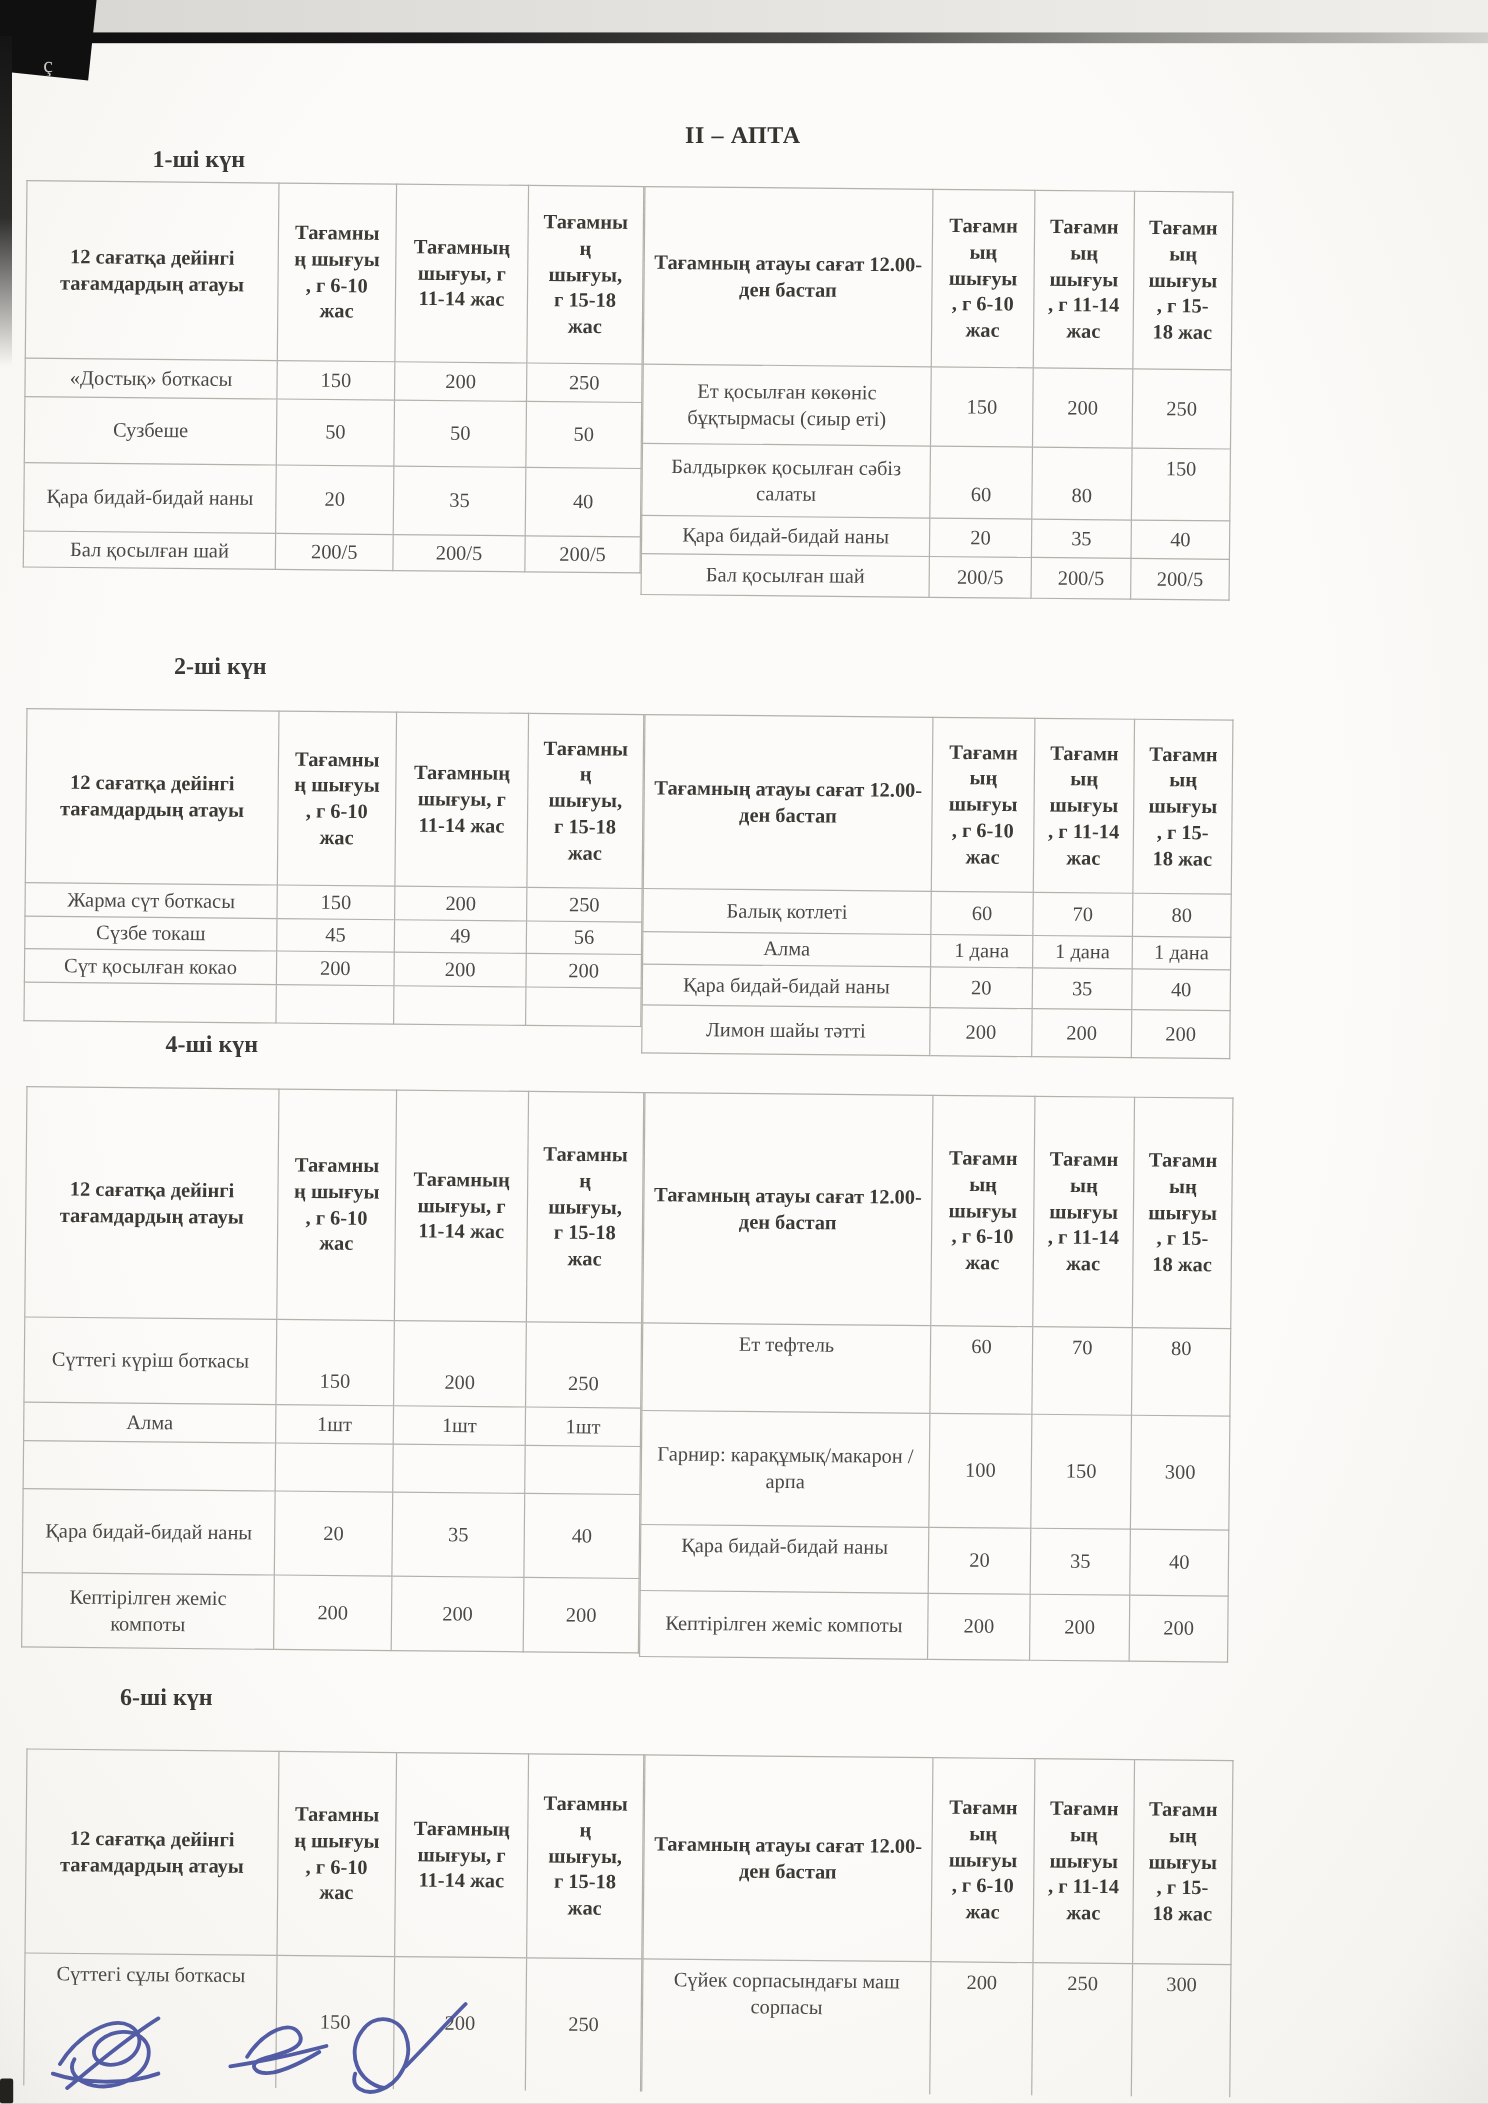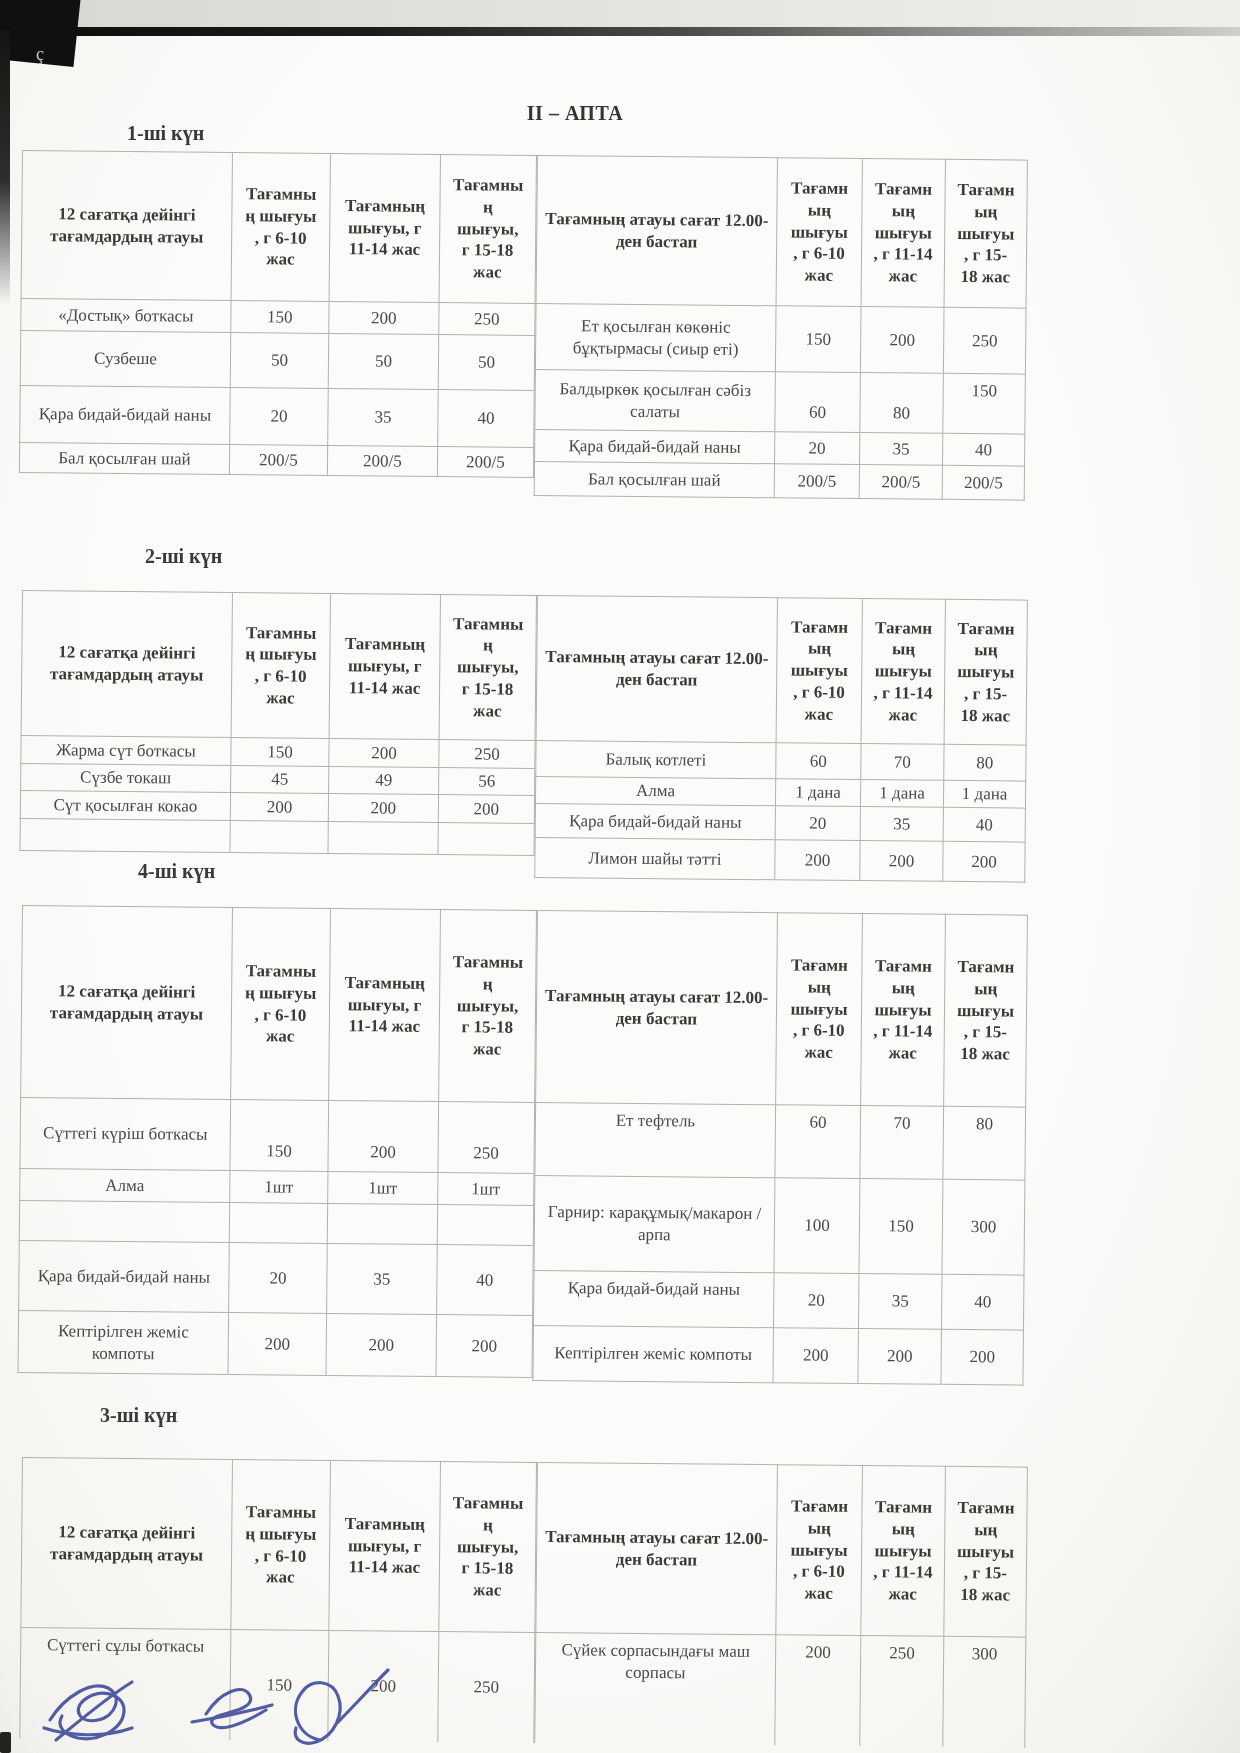--- a/index.html
+++ b/index.html
@@ -16,21 +16,21 @@
     background:linear-gradient(to right,#d7d6d2,#e9e8e4 70%,#efeeea);}
   .scan-top-band{position:absolute;top:27px;left:0;width:1240px;height:9px;
     background:linear-gradient(to right,#0c0c0c,#1c1c1c 30%,#4a4a48 55%,#8a8a86 75%,#b5b4b0 92%,#d0cfcb);}
   .scan-corner{position:absolute;top:-20px;left:-24px;width:102px;height:82px;background:#101010;transform:rotate(6deg);}
   .scan-left-strip{position:absolute;top:30px;left:0;width:10px;height:275px;
     background:linear-gradient(#141414,#2e2e2c 55%,rgba(80,80,78,0));}
   .scan-bottom-speck{position:absolute;left:0;top:1732px;width:11px;height:21px;background:#23221f;border-radius:2px;}
   .scan-smudge{position:absolute;left:36px;top:44px;font-size:18px;color:#c8c7c2;}
 
   .page-title{position:absolute;left:0;top:102px;width:1150px;text-align:center;
-    font-weight:bold;font-size:20px;color:#35342f;letter-spacing:.5px;}
+    font-weight:bold;font-size:20px;color:#35342f;letter-spacing:.5px;padding-left:44px;}
   .day-label{position:absolute;font-weight:bold;font-size:20px;color:#3a3935;}
 
   .dt{position:absolute;left:22px;display:flex;align-items:flex-start;
     transform:rotate(.55deg);transform-origin:0 0;}
   table.menu{border-collapse:collapse;table-layout:fixed;}
   .menu td,.menu th{
     border:1px solid #b2b1aa;text-align:center;vertical-align:middle;
     padding:1px 6px;font-size:17px;color:#4a4945;line-height:1.28;overflow:hidden;}
   .menu th{font-weight:bold;color:#3b3a35;}
   .menu th.hout{overflow-wrap:anywhere;padding:1px 11px;}
@@ -303,21 +303,21 @@
     <tr style="height:55px">
       <td>Кептірілген жеміс компоты</td>
       <td>200</td>
       <td>200</td>
       <td>200</td>
     </tr>
   </tbody>
     </table>
 </div>
 
-<div class="day-label" style="left:100px;top:1404px">3-ші күн</div>
+<div class="day-label" style="left:100px;top:1404px">6-ші күн</div>
 <div class="dt" style="top:1457px">
   <table class="menu">
     <colgroup>
         <col style="width:210px">
         <col style="width:98px">
         <col style="width:110px">
         <col style="width:96px">
       </colgroup>
     <tbody>
         <tr style="height:170px">

